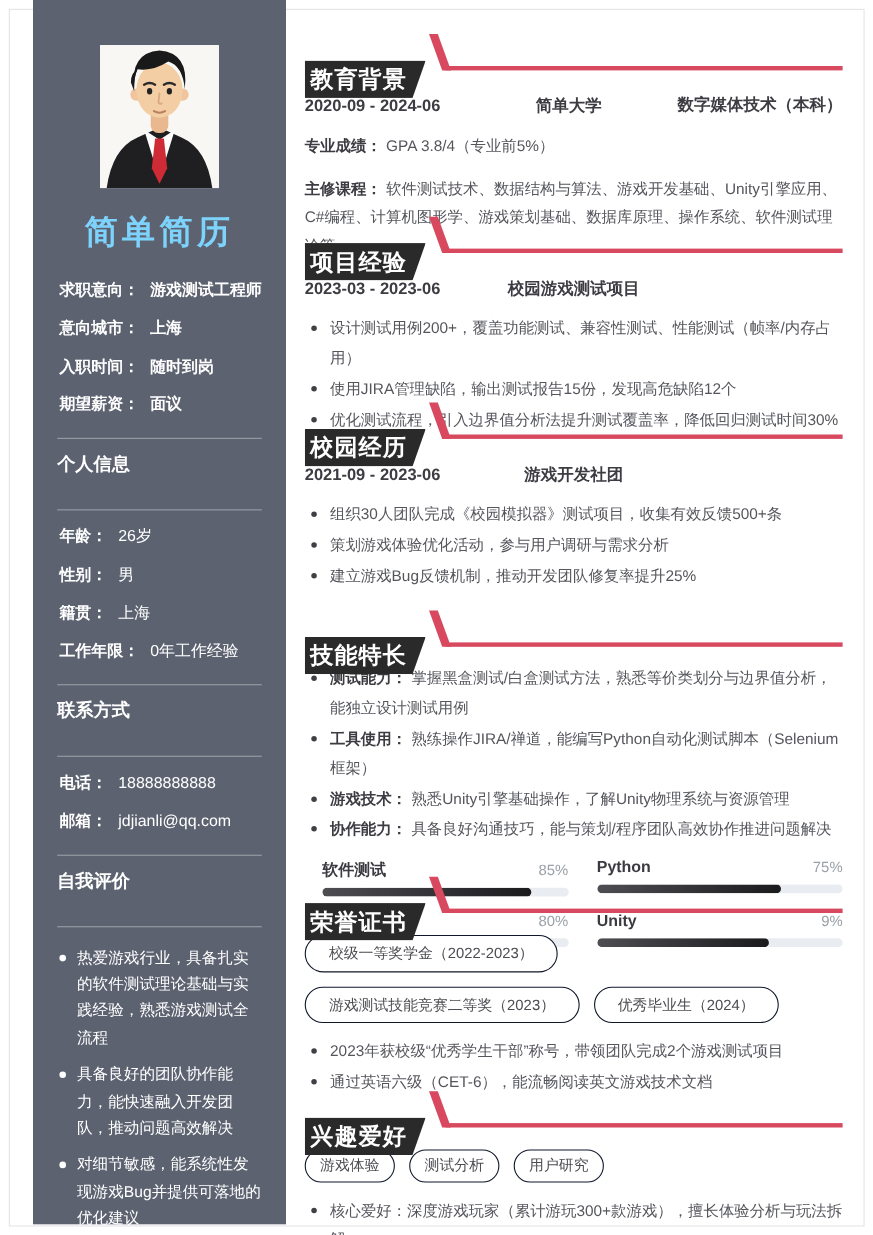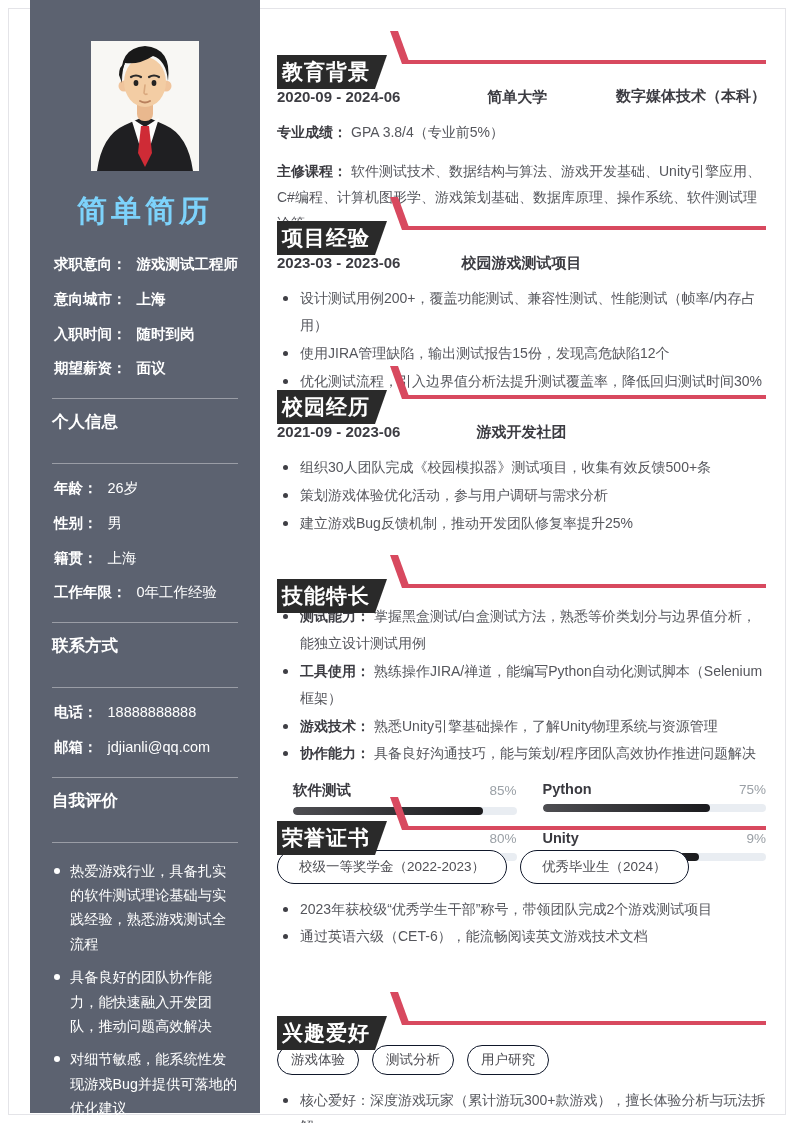--- a/index.html
+++ b/index.html
@@ -303,20 +303,21 @@
         </div>
       </section>
       <section class="sec" style="top: 797px;">
         <div class="sec-header">
           <div class="sec-tag">荣誉证书</div>
           <i class="sec-stripe"></i>
           <i class="sec-line"></i>
         </div>
         <div class="pills">
           <span class="pill">校级一等奖学金（2022-2023）</span>
+          <span class="pill">游戏测试技能竞赛二等奖（2023）</span>
           <span class="pill">优秀毕业生（2024）</span>
         </div>
         <ul class="blist">
           <li>
             <span class="dot"></span>
             <span class="btxt"><span class="b-text">2023年获校级“优秀学生干部”称号，带领团队完成2个游戏测试项目</span></span>
           </li>
           <li>
             <span class="dot"></span>
             <span class="btxt"><span class="b-text">通过英语六级（CET-6），能流畅阅读英文游戏技术文档</span></span>

